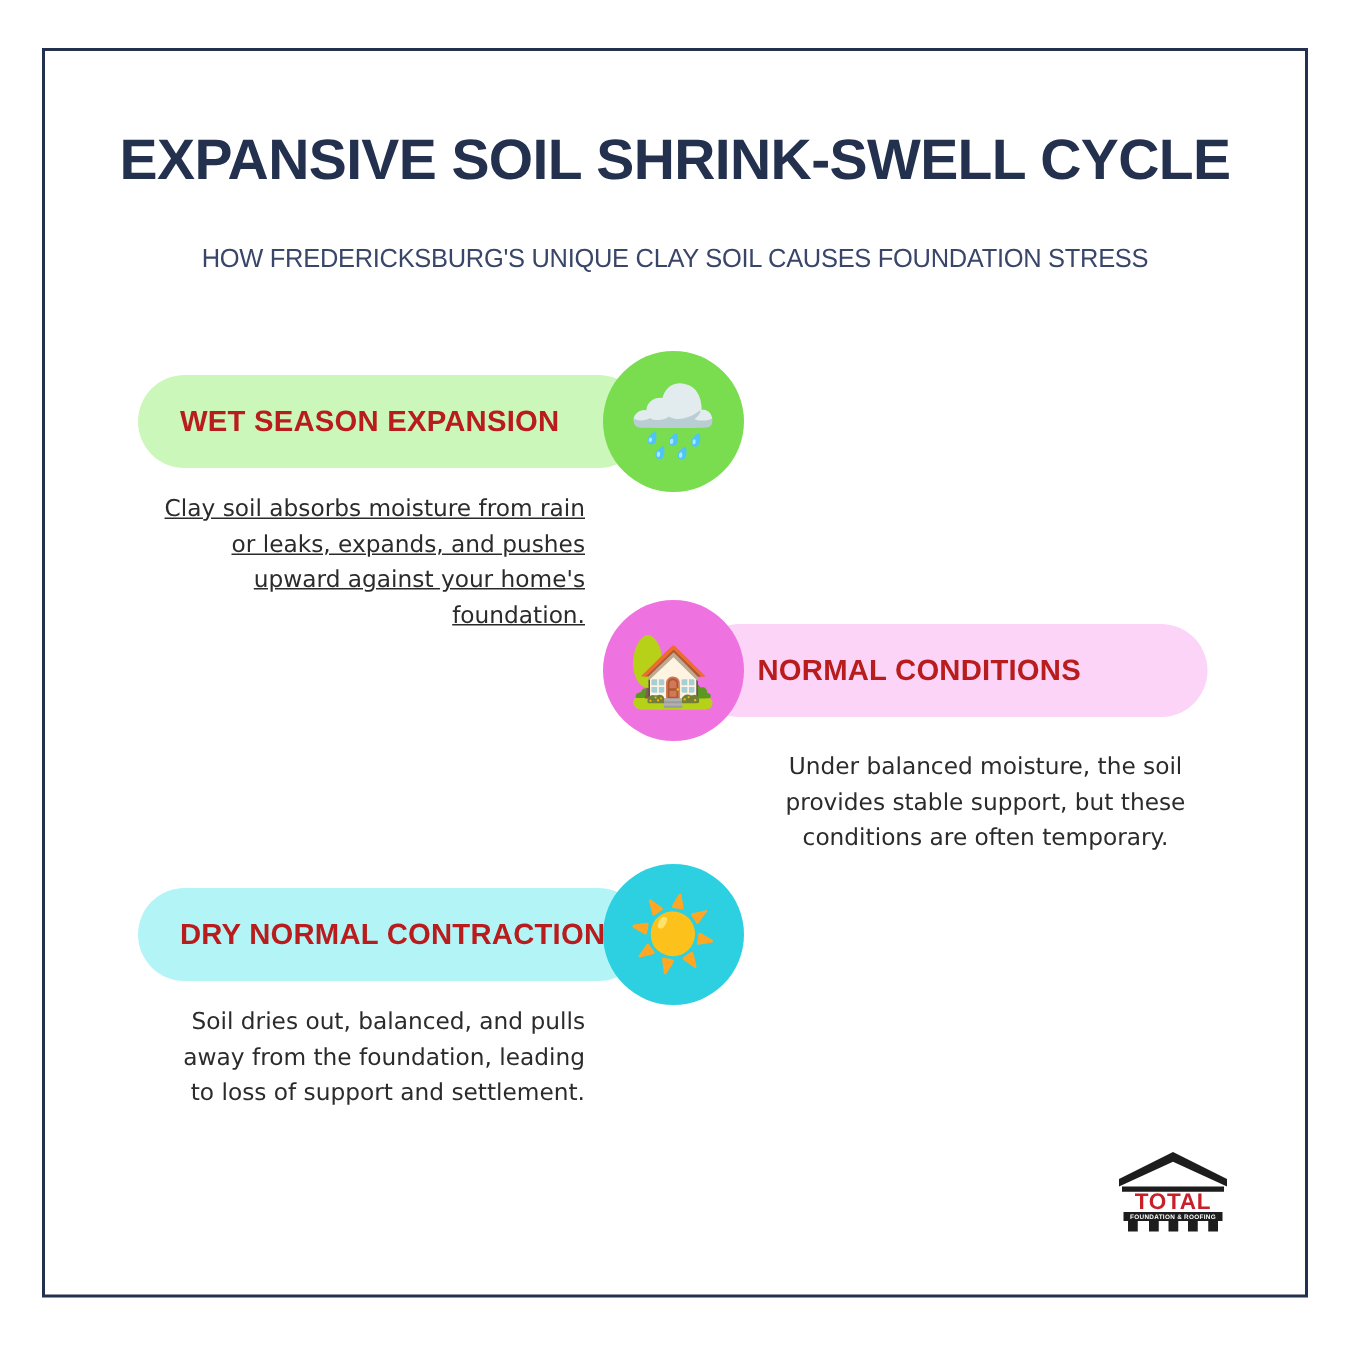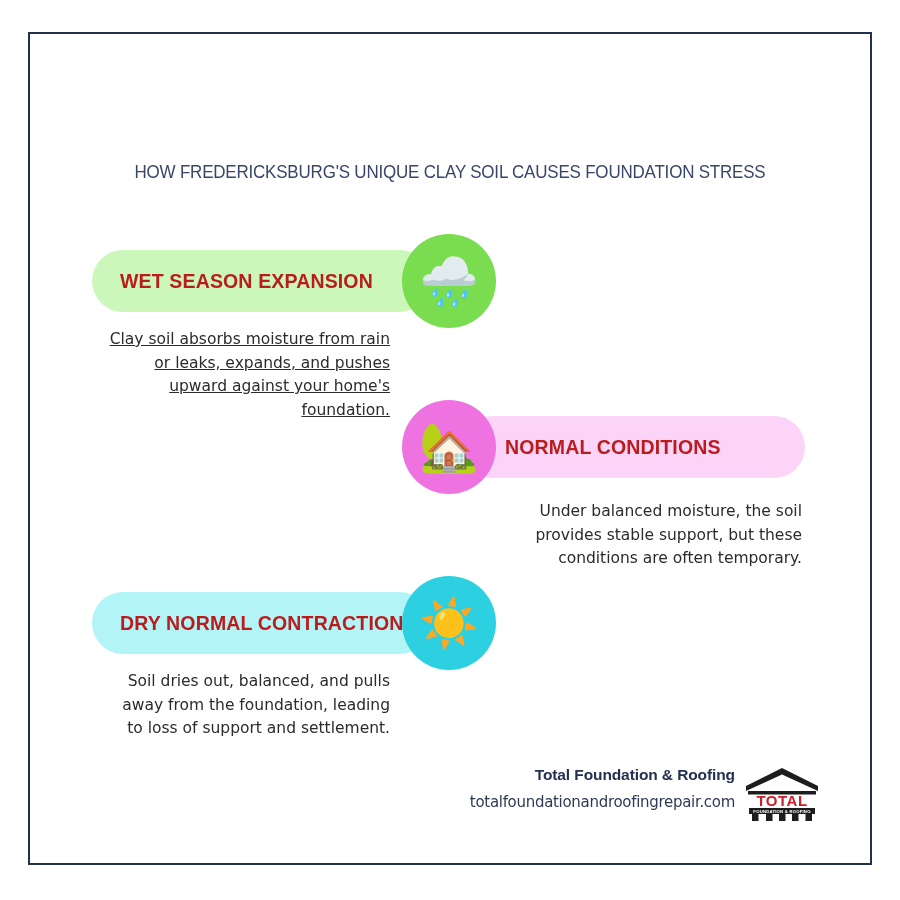--- a/index.html
+++ b/index.html
@@ -101,21 +101,21 @@
   }
 
   
   #step-wet .pill     { left: 92px;  top: 250px; width: 338px; padding-left: 28px; background: #ccf7ba; }
   #step-wet .circle   { left: 402px; top: 234px; background: #79dd4f; }
   #step-wet .body-text{ left: 108px; top: 328px; width: 282px; text-align: right; text-decoration: underline; }
 
   
   #step-normal .pill      { left: 462px; top: 416px; width: 343px; padding-left: 43px; background: #fbd4f7; }
   #step-normal .circle    { left: 402px; top: 400px; background: #ee73e0; }
-  #step-normal .body-text { left: 512px; top: 500px; width: 290px; text-align: right; }
+  #step-normal .body-text { left: 512px; top: 500px; width: 290px; text-align: center; }
 
   
   #step-dry .pill      { left: 92px;  top: 592px; width: 338px; padding-left: 28px; background: #b3f5f7; }
   #step-dry .circle    { left: 402px; top: 576px; background: #2cd0e0; }
   #step-dry .body-text { left: 108px; top: 670px; width: 282px; text-align: right; }
 
   
   .footer {
     position: absolute;
     left: 420px;
@@ -155,20 +155,21 @@
     height: 56px;
   }
 </style>
 </head>
 <body>
 
 <div class="canvas">
 
   <div class="frame"></div>
 
+  <div class="title">EXPANSIVE SOIL SHRINK-SWELL CYCLE</div>
 
   <div class="subtitle">HOW FREDERICKSBURG'S UNIQUE CLAY SOIL CAUSES FOUNDATION STRESS</div>
 
   <div class="step" id="step-wet">
     <div class="pill">
       <span class="pill-label">WET SEASON EXPANSION</span>
     </div>
     <div class="circle">🌧️</div>
     <div class="body-text">Clay soil absorbs moisture from rain or leaks, expands, and pushes upward against your home's foundation.</div>
   </div>
@@ -183,24 +184,20 @@
 
   <div class="step" id="step-dry">
     <div class="pill">
       <span class="pill-label">DRY NORMAL CONTRACTION</span>
     </div>
     <div class="circle">☀️</div>
     <div class="body-text">Soil dries out, balanced, and pulls away from the foundation, leading to loss of support and settlement.</div>
   </div>
 
   <div class="footer">
-    <div class="footer-text">
-      <div class="brand-name">Total Foundation &amp; Roofing</div>
-      <div class="brand-url">totalfoundationandroofingrepair.com</div>
-    </div>
 
     <svg class="logo" viewBox="0 0 152 112">
 
       <polygon points="76,4 148,40 148,50 76,17 4,50 4,40" fill="#1d1d1d"></polygon>
 
       <rect x="8" y="50" width="136" height="7" fill="#1d1d1d"></rect>
 
       <text x="76" y="80" text-anchor="middle" font-family="Liberation Sans, sans-serif" font-size="30" font-weight="700" fill="#c8202a" letter-spacing="1">TOTAL</text>
 
       <rect x="10" y="84" width="132" height="12" fill="#1d1d1d"></rect>

